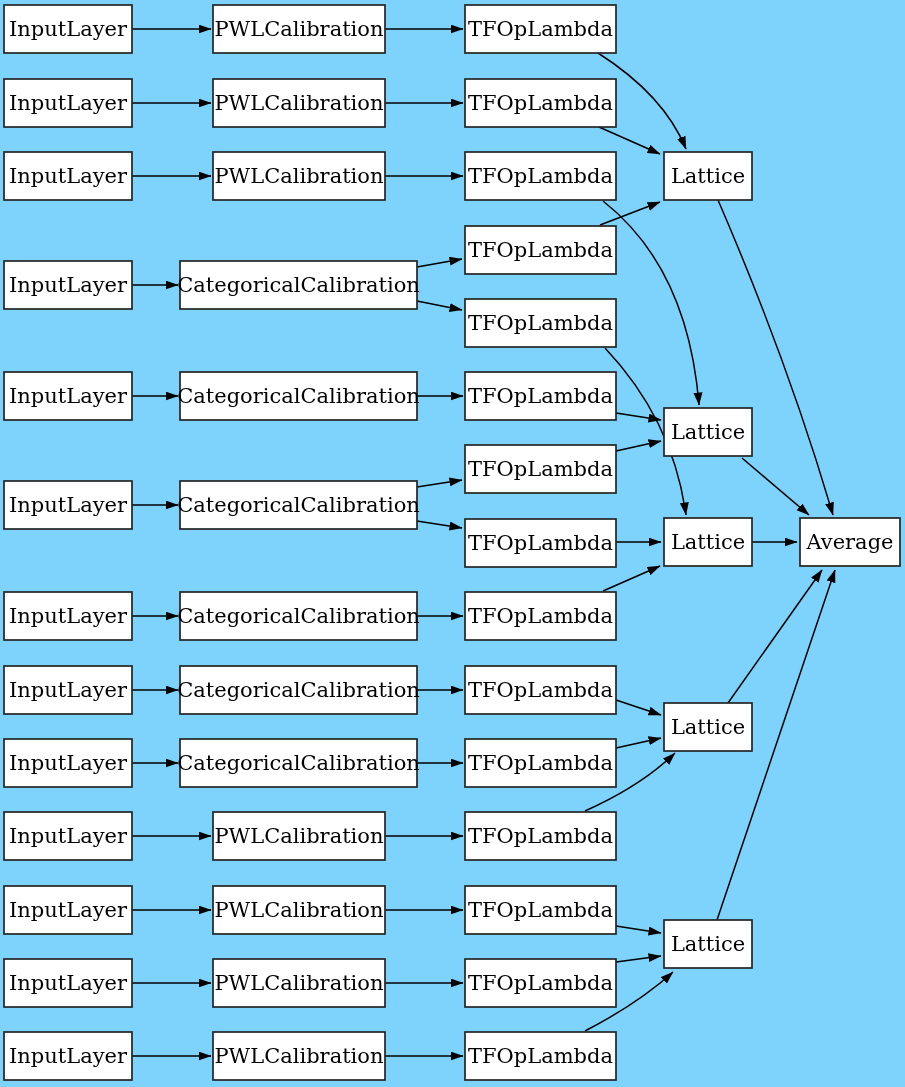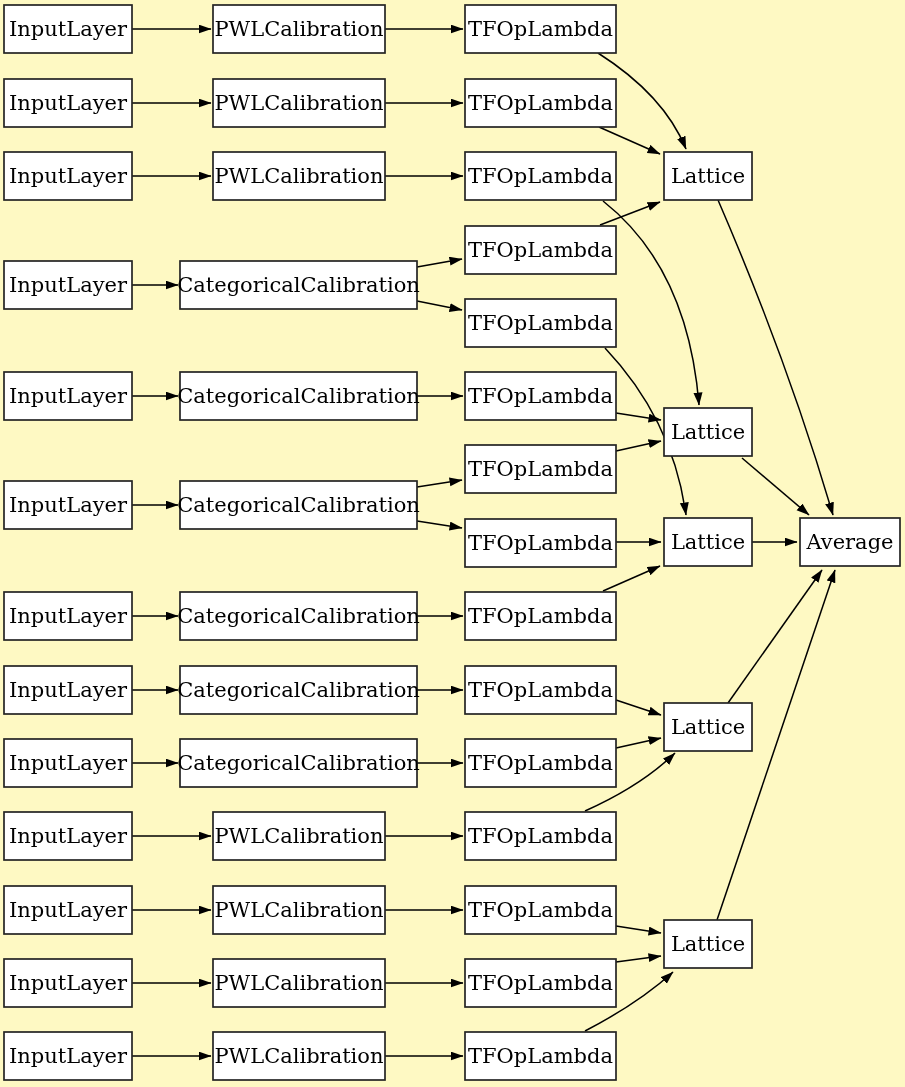--- a/index.html
+++ b/index.html
@@ -4,21 +4,21 @@
 <style>
   html, body {
     margin: 0;
     padding: 0;
     background: #ffffff;
   }
   .canvas-wrap {
     position: relative;
     width: 905px;
     height: 1087px;
-    background: #fef9c3;
+    background: #7dd3fc;
   }
   svg text {
     font-family: "DejaVu Serif", "Liberation Serif", serif;
     font-size: 21px;
     fill: #000000;
   }
   svg .node-box {
     fill: #ffffff;
     stroke: #242424;
     stroke-width: 1.7px;

